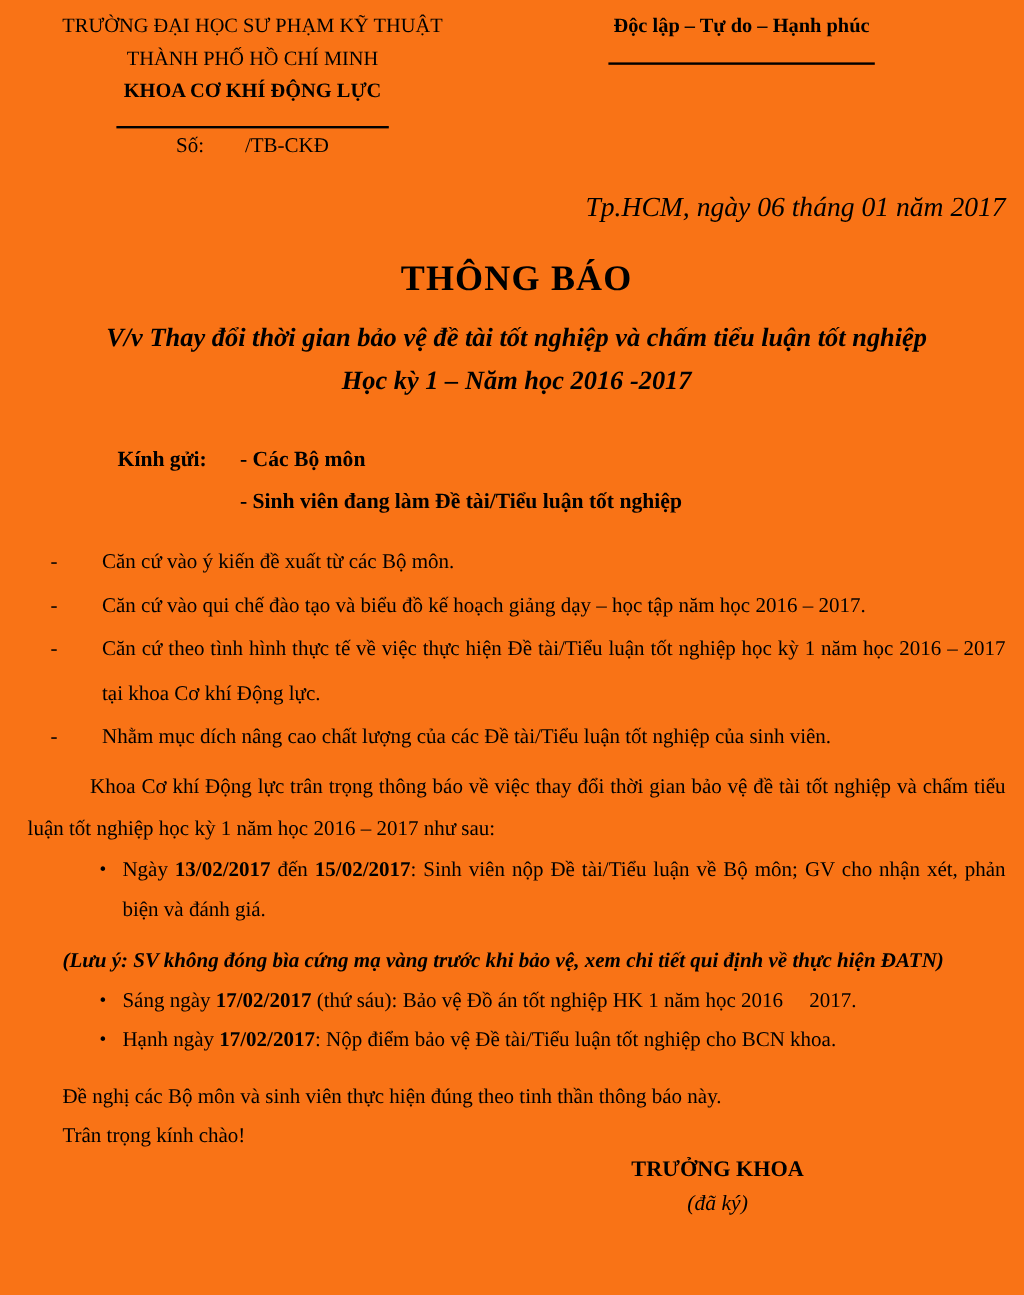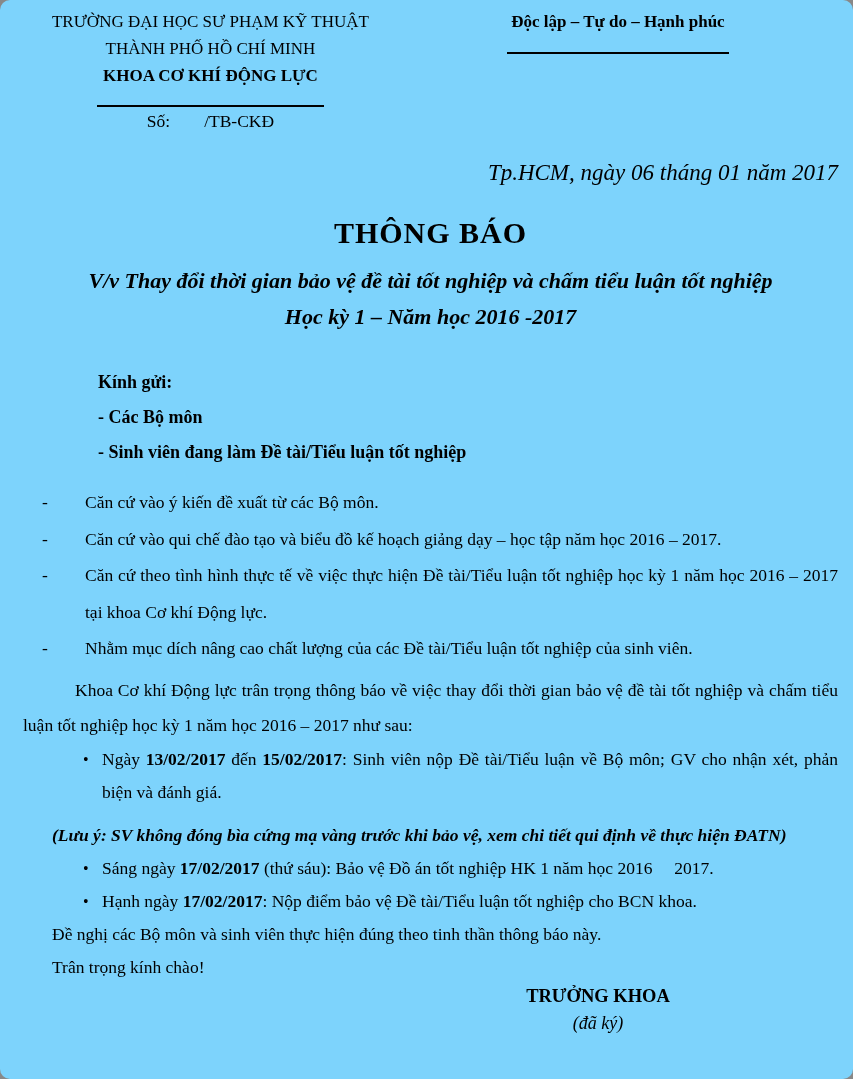--- a/index.html
+++ b/index.html
@@ -1,27 +1,26 @@
 <!DOCTYPE html>
 <html><head>
 <meta charset="utf-8">
 <style>
   * { margin: 0; padding: 0; box-sizing: border-box; }
   html, body { background: #888; }
   .page {
     width: 853px;
     height: 1079px;
     margin: 0 auto;
-    background: #7dd3fc;
+    background: #f97316;
     color: #000000;
     font-family: "Liberation Serif", serif;
     position: relative;
     overflow: hidden;
     padding: 8px 15px 0 23px;
-    border-radius: 10px;
   }
   
   .header { display: flex; }
   .header-left {
     width: 46%;
     text-align: center;
     font-size: 17px;
     line-height: 27px;
   }
   .header-right {
@@ -70,21 +69,20 @@
   }
   .doc-subtitle.first { margin-top: 10px; }
   
   .recipients {
     margin-top: 30px;
     margin-left: 75px;
     font-weight: bold;
     font-size: 18px;
     line-height: 35px;
     display: flex;
-    flex-direction: column;
   }
   .recipients-label { width: 102px; flex: none; }
   
   .grounds { margin-top: 14px; font-size: 17.5px; line-height: 36.5px; }
   .ground-item { position: relative; padding-left: 62px; text-align: justify; }
   .ground-item .dash { position: absolute; left: 19px; }
   
   .intro {
     margin-top: 6px;
     font-size: 17.5px;
@@ -105,21 +103,21 @@
     margin-left: 29px;
     font-weight: bold;
     font-style: italic;
     font-size: 17.5px;
     line-height: 33px;
     text-align: justify;
     margin-top: 10px;
   }
   
   .closing { margin-left: 29px; font-size: 17.5px; line-height: 33px; }
-  .closing.first { margin-top: 0; font-family: Liberation Serif, serif; }
+  .closing.first { margin-top: 14px; font-family: Liberation Serif, serif; }
   .sign-block {
     width: 320px;
     margin-left: auto;
     margin-right: 80px;
     text-align: center;
   }
   .sign-title { font-weight: bold; font-size: 18.5px; line-height: 25px; }
   .sign-note { font-style: italic; font-size: 18px; margin-top: 2px; line-height: 24px; }
 </style>
 </head>

